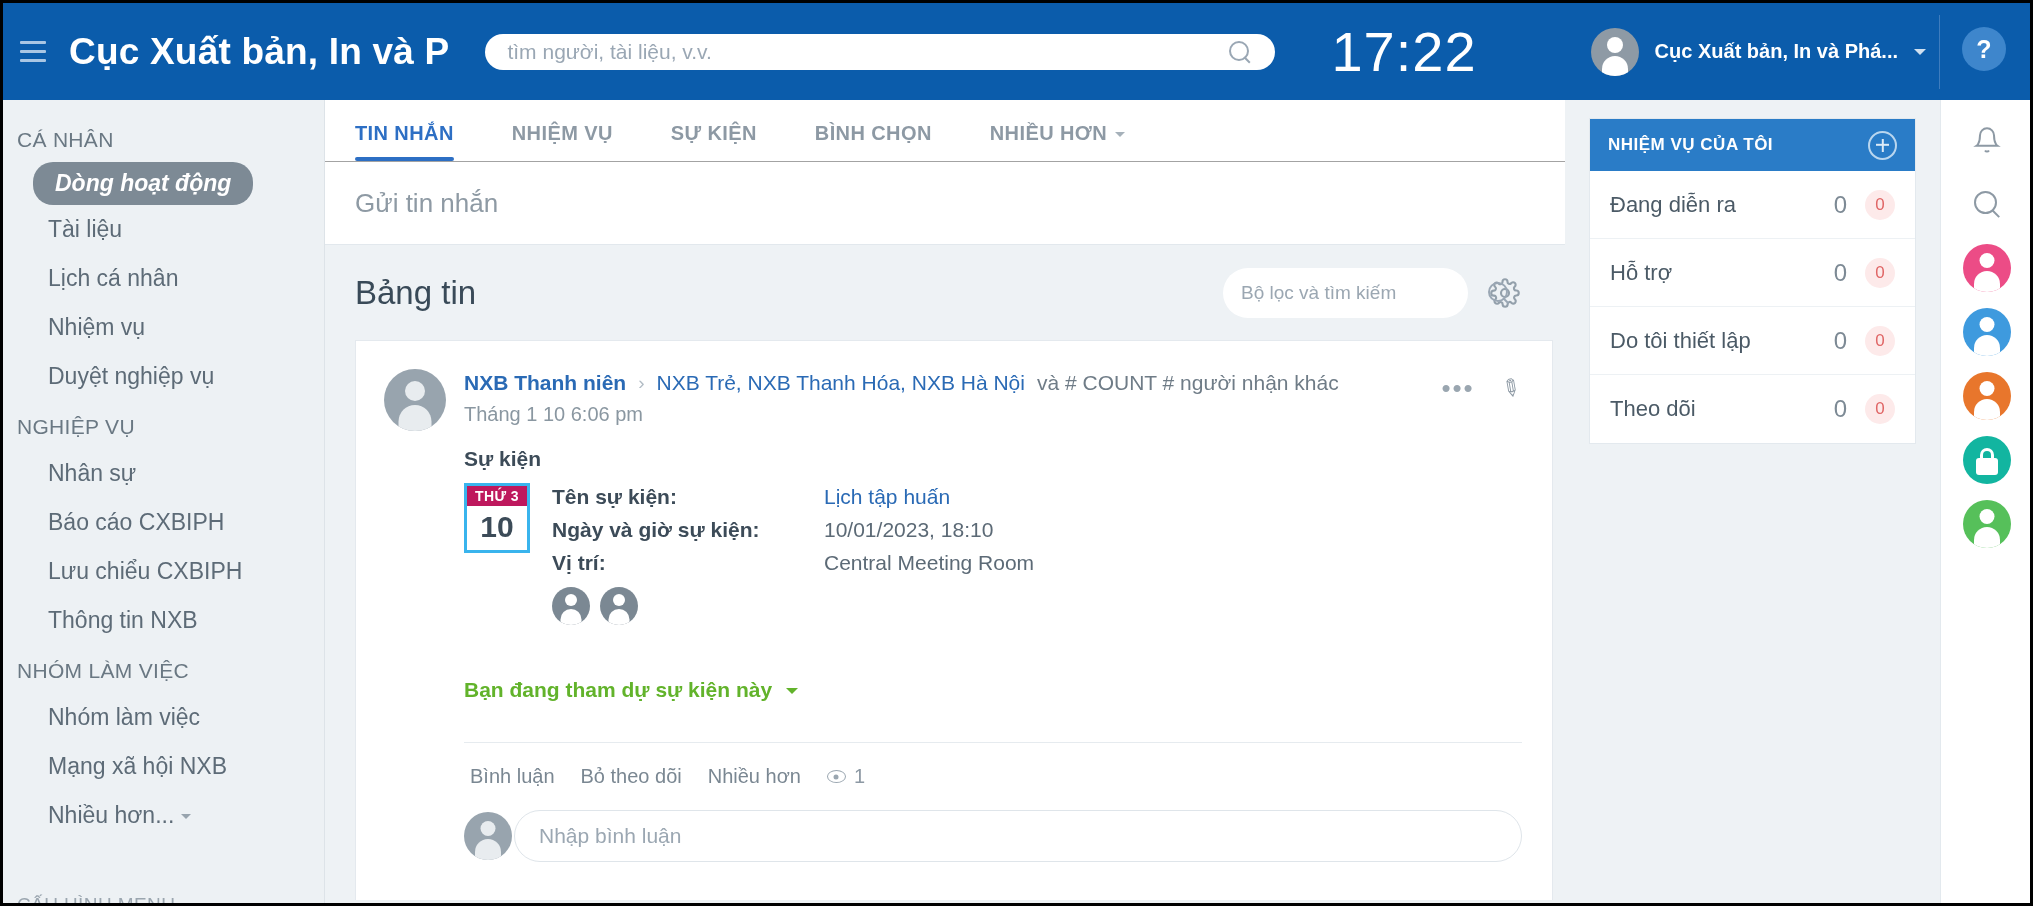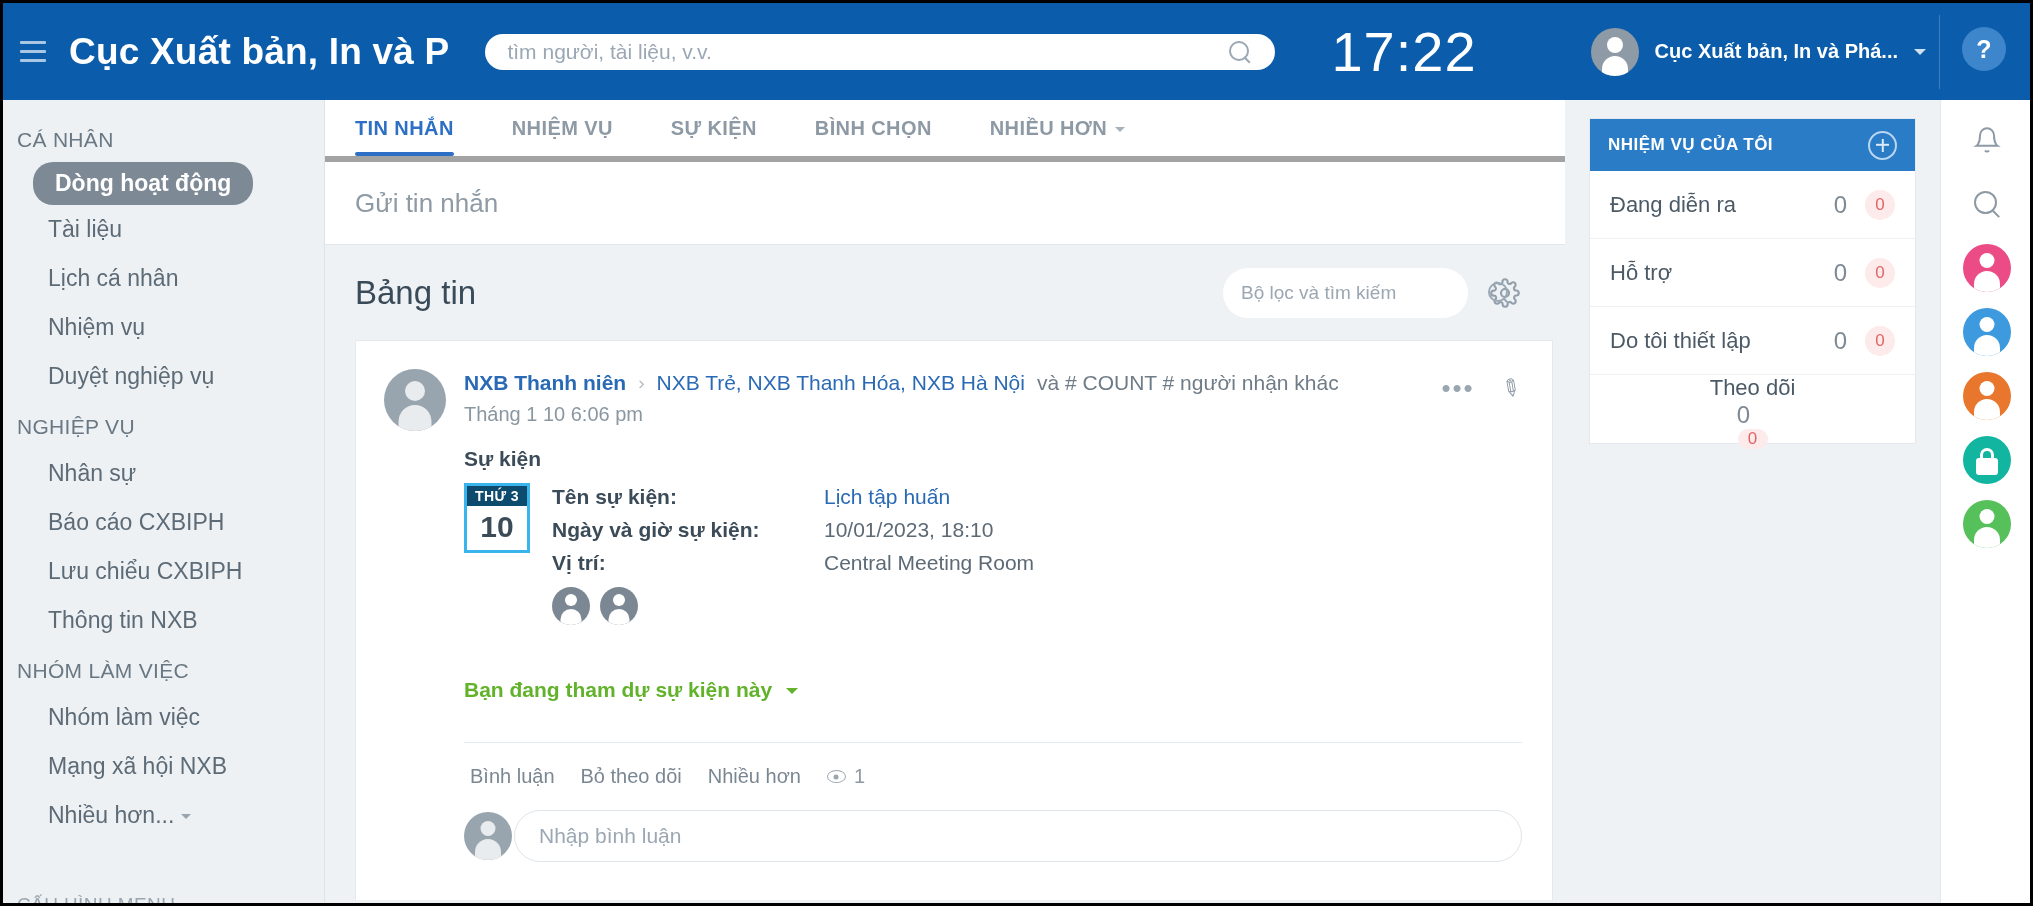--- a/index.html
+++ b/index.html
@@ -109,42 +109,42 @@
     font-size: 21px; color: #6a7883; padding: 14px 0 10px 14px;
     letter-spacing: .3px; white-space: nowrap;
   }
   .sb-item {
     font-size: 23px; color: #5d6b77; padding: 11px 0 11px 45px;
     white-space: nowrap; cursor: pointer;
   }
   .sb-item.active {
     display: inline-block; margin-left: 30px; padding: 8px 22px;
     background: #7d8a95; color: #fff; border-radius: 20px;
-    font-weight: bold; font-size: 23px;
+    font-weight: bold; font-size: 23px; font-style: italic;
   }
   .sb-item .mini-caret {
     display: inline-block; margin-left: 7px;
     width: 0; height: 0; border-left: 5px solid transparent;
     border-right: 5px solid transparent; border-top: 5px solid #98a4ae;
     vertical-align: middle;
   }
   .sb-footer {
     position: absolute; left: 0; bottom: -10px; width: 100%;
     font-size: 19px; color: #8d99a4; padding-left: 14px;
     letter-spacing: .4px; white-space: nowrap; opacity: .85;
   }
 
   
   .main {
     position: absolute; left: 322px; top: 97px;
     width: 1240px; height: 806px; background: #eef2f5; overflow: hidden;
   }
   .tabsbar {
     height: 62px; background: #fff; display: flex; align-items: flex-end;
-    padding-left: 30px; border-bottom: 6px solid #a3a3a3;
+    padding-left: 30px; border-bottom: 1px solid #a3a3a3;
   }
   .tab {
     font-size: 20px; font-weight: bold; color: #8d99a4;
     letter-spacing: .4px; padding: 0 0 16px 0; margin-right: 58px;
     cursor: pointer; position: relative; white-space: nowrap;
   }
   .tab.active { color: #2d6fc4; }
   .tab.active::after {
     content: ""; position: absolute; left: 0; right: 0; bottom: 0;
     height: 4px; background: #2d6fc4; border-radius: 2px;
@@ -216,21 +216,21 @@
   .pin { color: #8d99a4; font-size: 23px; cursor: pointer; transform: rotate(35deg); }
 
   .post-body { margin-left: 80px; margin-top: 16px; }
   .kicker { font-size: 21px; font-weight: bold; color: #3c4b58; margin-bottom: 12px; }
   .event-row { display: flex; gap: 22px; }
   .daybox {
     width: 66px; flex: none; border: 3px solid #39b4ed; background: #fff;
     text-align: center; height: 70px;
   }
   .daybox .dow {
-    background: #0c4a6e; color: #fff; font-size: 14px; font-weight: bold;
+    background: #be185d; color: #fff; font-size: 14px; font-weight: bold;
     line-height: 20px; letter-spacing: .4px;
   }
   .daybox .dnum { font-size: 30px; font-weight: bold; color: #3c4b58; line-height: 42px; }
   .fields { padding-top: 2px; }
   .frow { display: flex; margin-bottom: 9px; }
   .flabel { width: 272px; font-size: 21px; color: #3c4b58; font-weight: bold; }
   .fval { font-size: 21px; color: #5c6a76; }
   .fval.link { color: #2a6ab5; }
   .attendees { display: flex; gap: 10px; margin-top: -4px; }
   .att {
@@ -308,21 +308,21 @@
   }
   .plus-circ::before, .plus-circ::after {
     content: ""; position: absolute; background: #dceaf7;
   }
   .plus-circ::before { left: 50%; top: 6px; transform: translateX(-50%); width: 2.4px; height: 13px; }
   .plus-circ::after { top: 50%; left: 6px; transform: translateY(-50%); height: 2.4px; width: 13px; }
   .task-row {
     height: 68px; display: flex; align-items: center;
     padding: 0 20px; border-bottom: 1px solid #edf1f4; cursor: pointer;
   }
-  .task-row:last-child { border-bottom: none; flex-direction: column; }
+  .task-row:last-child { border-bottom: none; }
   .task-label { flex: 1; font-size: 22px; color: #4b5a66; }
   .task-count { font-size: 24px; color: #7d8a95; margin-right: 18px; }
   .task-badge {
     min-width: 30px; height: 30px; border-radius: 15px; background: #fdeaea;
     color: #e06666; font-size: 17px; display: flex; align-items: center;
     justify-content: center; padding: 0 9px;
   }
 
   
   .rail {

